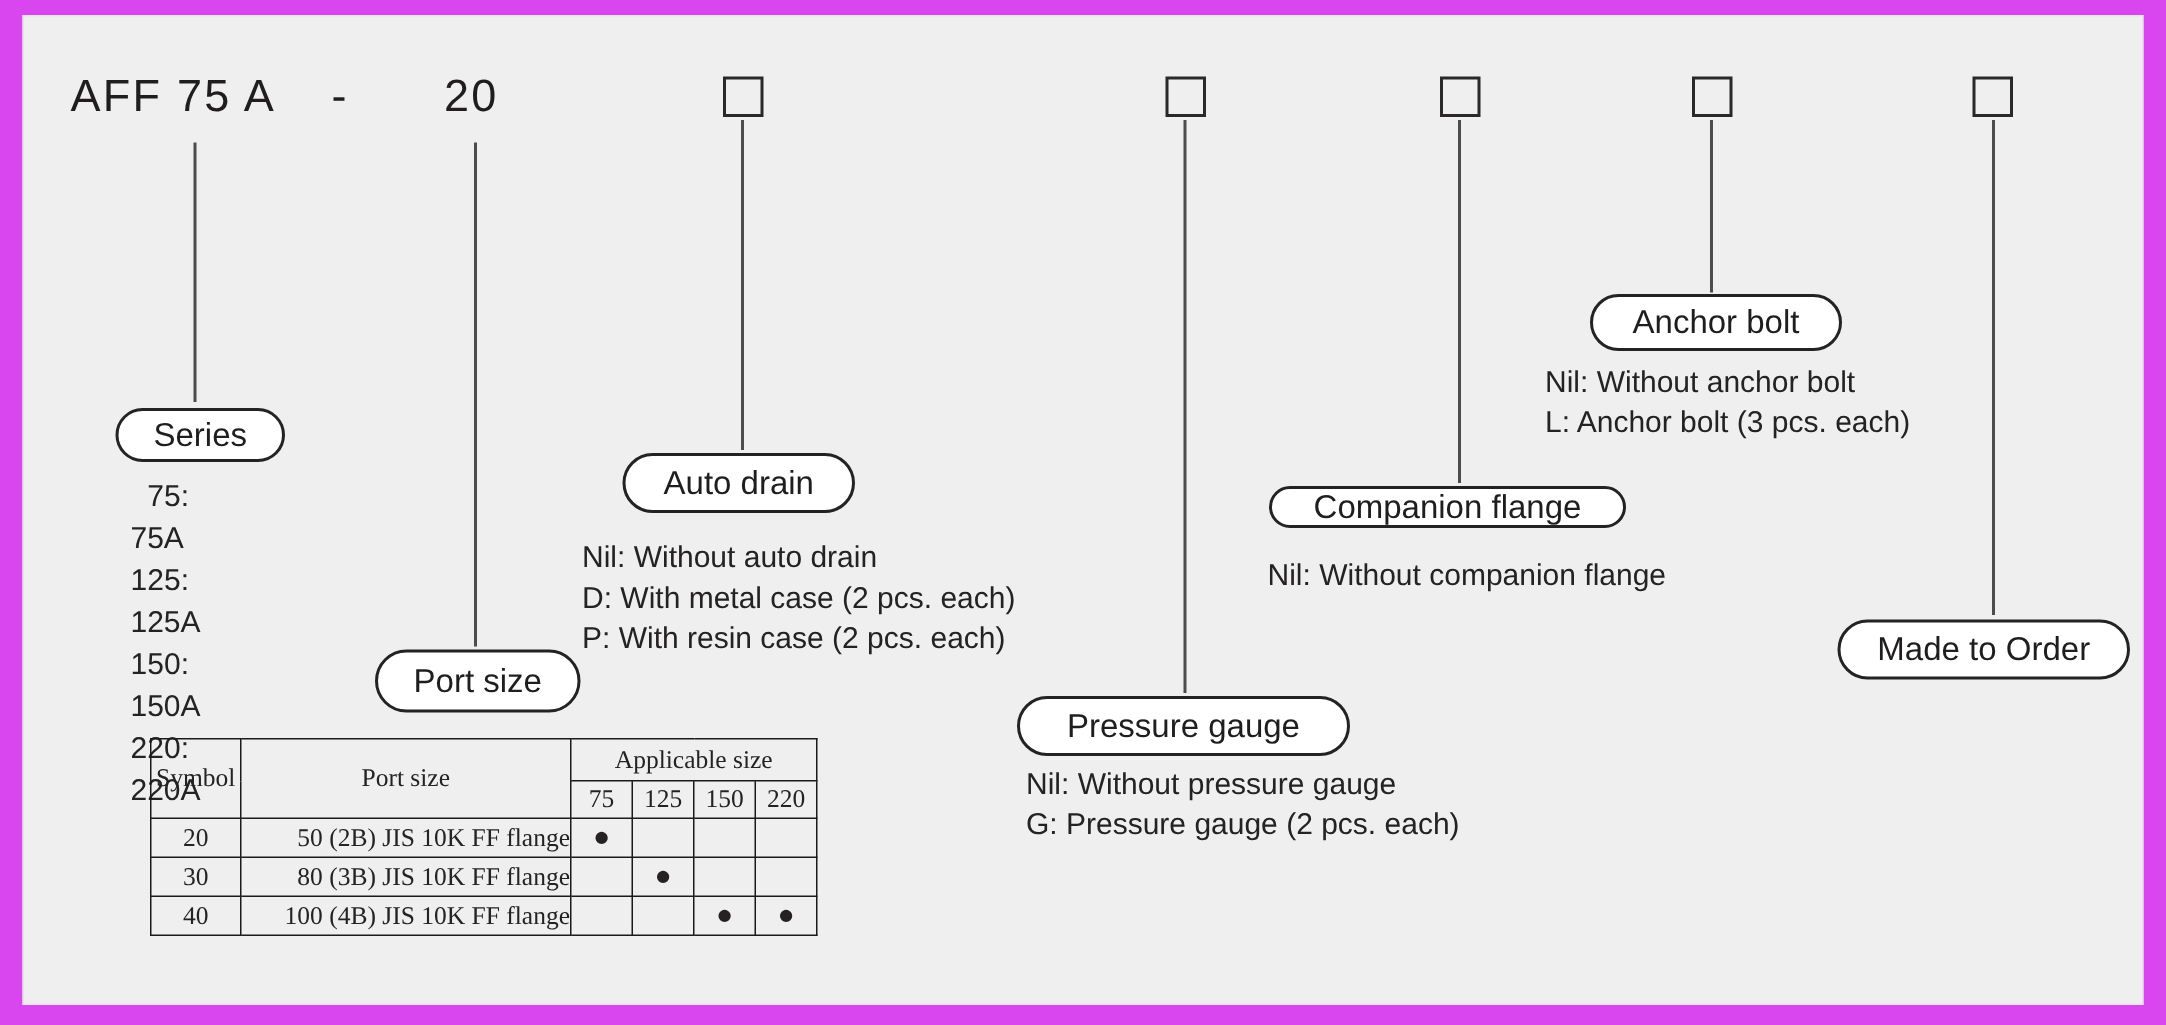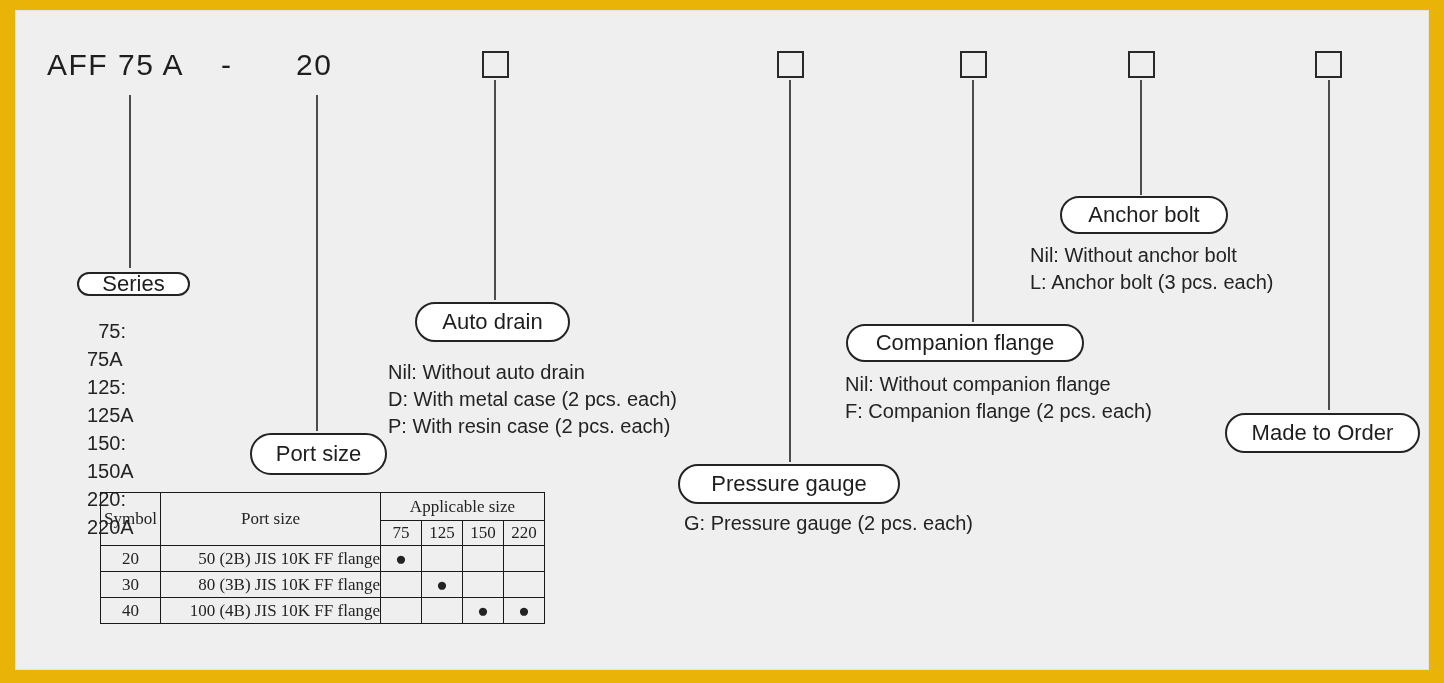--- a/index.html
+++ b/index.html
@@ -1,16 +1,16 @@
 <!DOCTYPE html>
 <html><head>
 <meta charset="utf-8">
 <style>
   html,body{margin:0;padding:0;background:#ffffff;}
-  .page{position:relative;width:1444px;height:683px;background:#eab308;
+  .page{position:relative;width:1444px;height:683px;background:#d946ef;
         font-family:"Liberation Sans",sans-serif;color:#201e1f;overflow:hidden;}
   .panel{position:absolute;left:15px;top:10px;width:1414px;height:660px;
          background:#efeff0;border:1px solid #e4e4e5;box-sizing:border-box;}
   .abs{position:absolute;}
   .code-text{font-size:30px;letter-spacing:1.5px;color:#1f1d1e;white-space:nowrap;}
   .opt-box{position:absolute;width:23px;height:23px;border:2px solid #2a2829;background:transparent;}
   .vline{position:absolute;width:2px;background:#4c4c4c;}
   .pill{position:absolute;background:#ffffff;border:2px solid #242223;border-radius:22px;
         display:flex;align-items:center;justify-content:center;
         font-size:22px;color:#1f1d1e;box-sizing:border-box;white-space:nowrap;}
@@ -47,25 +47,25 @@
   <div class="opt-box" style="left:1315px;top:51px;"></div>
 
   <div class="vline" style="left:129px;top:95px;height:173px;"></div>
   <div class="vline" style="left:316px;top:95px;height:336px;"></div>
   <div class="vline" style="left:494px;top:80px;height:220px;"></div>
   <div class="vline" style="left:789px;top:80px;height:382px;"></div>
   <div class="vline" style="left:972px;top:80px;height:242px;"></div>
   <div class="vline" style="left:1140px;top:80px;height:115px;"></div>
   <div class="vline" style="left:1328px;top:80px;height:330px;"></div>
 
-  <div class="pill" style="left:77px;top:272px;width:113px;height:24px;">Series</div>
+  <div class="pill" style="left:77px;top:272px;width:113px;height:36px;">Series</div>
   <div class="pill" style="left:250px;top:433px;width:137px;height:42px;">Port size</div>
   <div class="pill" style="left:415px;top:302px;width:155px;height:40px;">Auto drain</div>
   <div class="pill" style="left:678px;top:464px;width:222px;height:40px;">Pressure gauge</div>
-  <div class="pill" style="left:846px;top:324px;width:238px;height:38px;">Companion flange</div>
+  <div class="pill" style="left:846px;top:324px;width:238px;height:28px;">Companion flange</div>
   <div class="pill" style="left:1060px;top:196px;width:168px;height:38px;">Anchor bolt</div>
   <div class="pill" style="left:1225px;top:413px;width:195px;height:40px;">Made to Order</div>
 
   <div class="optlist" style="left:80px;top:317px;line-height:28px;">
     <div class="series-line">
       <span class="series-code">75:</span>
       <span class="series-desc">75A</span>
     </div>
     <div class="series-line">
       <span class="series-code">125:</span>
@@ -81,26 +81,26 @@
     </div>
   </div>
 
   <div class="optlist" style="left:388px;top:359px;">
     <div>Nil: Without auto drain</div>
     <div>D: With metal case (2 pcs. each)</div>
     <div>P: With resin case (2 pcs. each)</div>
   </div>
 
   <div class="optlist" style="left:684px;top:510px;">
+    <div>Nil: Without pressure gauge</div>
     <div>G: Pressure gauge (2 pcs. each)</div>
   </div>
 
   <div class="optlist" style="left:845px;top:371px;">
     <div>Nil: Without companion flange</div>
-    <div>F: Companion flange (2 pcs. each)</div>
   </div>
 
   <div class="optlist" style="left:1030px;top:242px;">
     <div>Nil: Without anchor bolt</div>
     <div>L: Anchor bolt (3 pcs. each)</div>
   </div>
 
   <table class="pt">
     <tbody>
         <tr class="hrow1">

